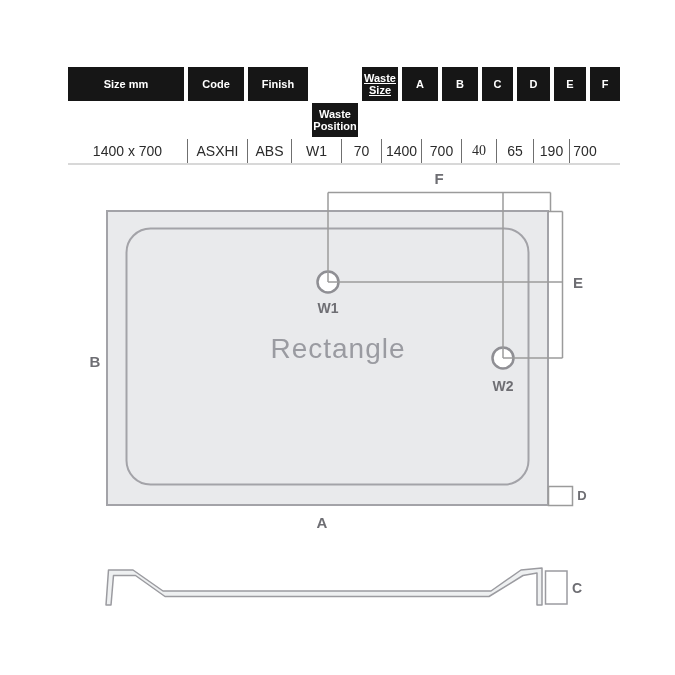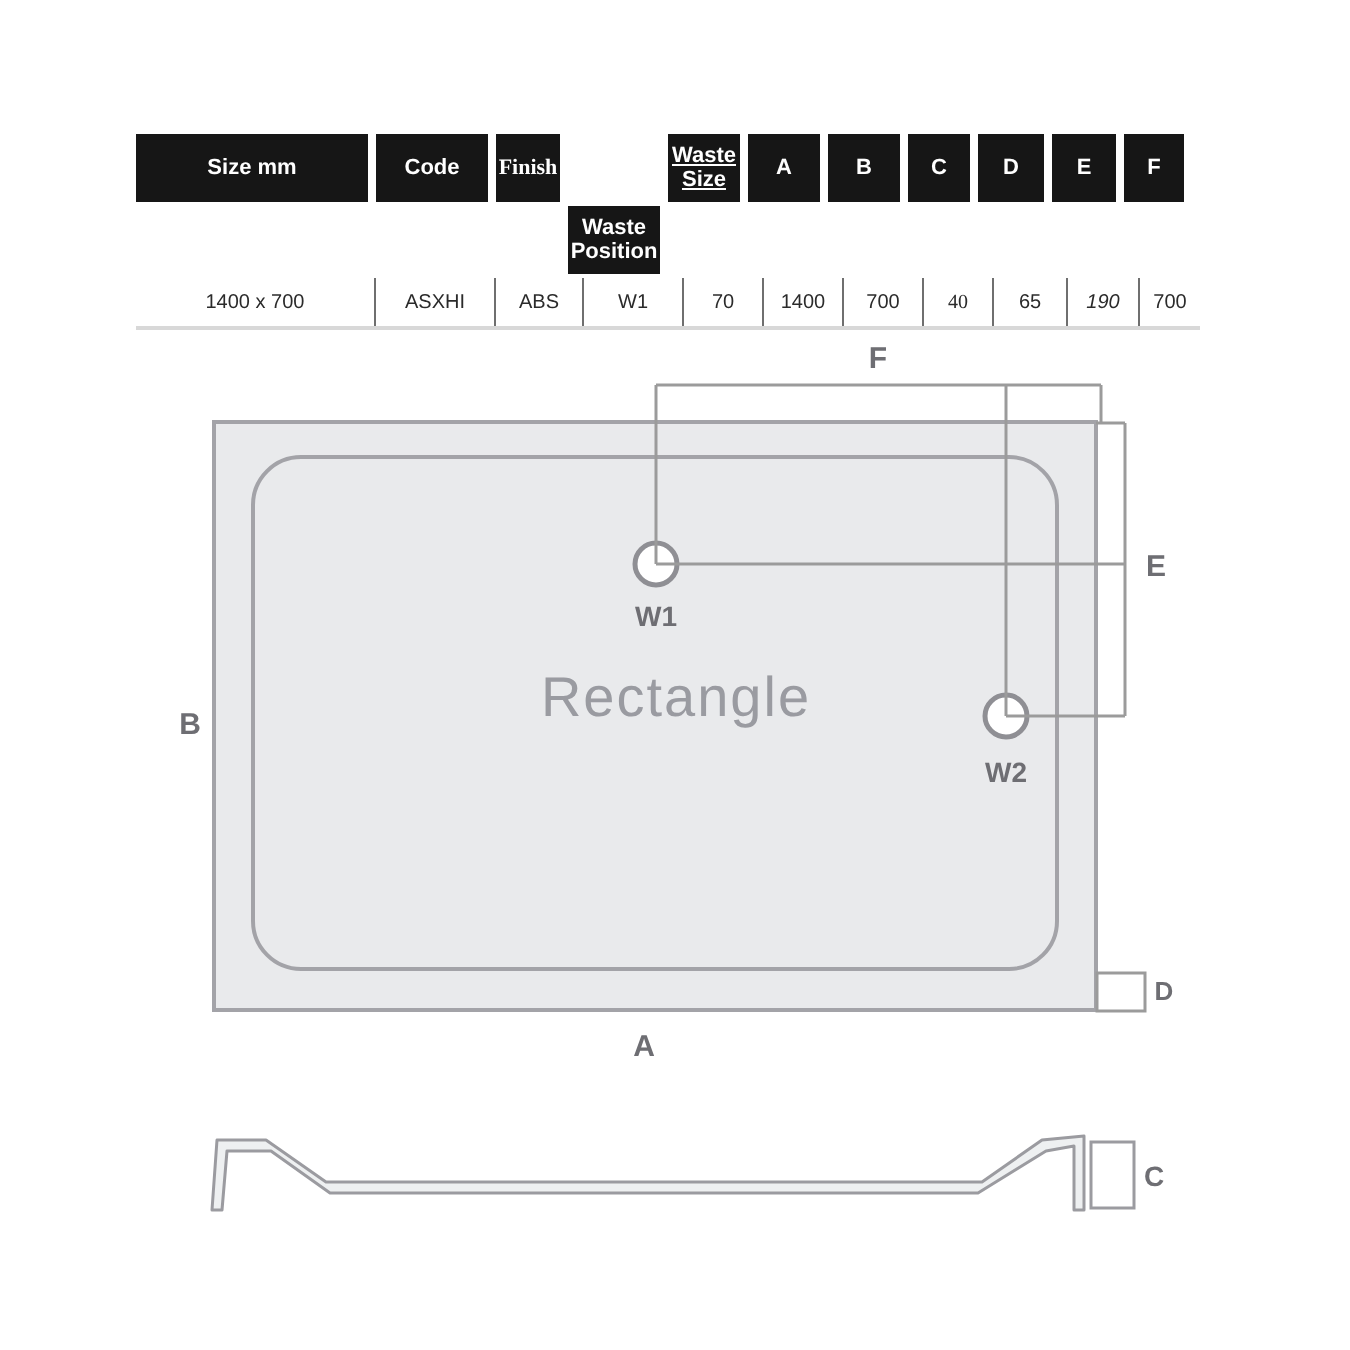--- a/index.html
+++ b/index.html
@@ -6,21 +6,21 @@
   .canvas{position:relative;width:675px;height:675px;background:#ffffff;overflow:hidden;
           font-family:"Liberation Sans",sans-serif;}
   
   .spec-table{position:absolute;left:68px;top:67px;}
   .t-header{display:flex;gap:4px;}
   .hcell{background:#161616;color:#ffffff;height:34px;display:flex;align-items:center;
          justify-content:center;text-align:center;font-size:11px;font-weight:bold;
          line-height:12px;box-sizing:border-box;padding:0 2px;}
   .t-values{display:flex;margin-top:2px;border-bottom:2px solid #d8d8d8;}
   .vcell{height:24px;display:flex;align-items:center;justify-content:center;
-         font-size:10px;color:#2b2b2b;border-right:1px solid #6f6f6f;box-sizing:border-box;}
+         font-size:14px;color:#2b2b2b;border-right:1px solid #6f6f6f;box-sizing:border-box;}
   .vcell.last{border-right:none;}
   
   .diagram-svg{position:absolute;left:0;top:0;}
   .dimlabel{font-family:"Liberation Sans",sans-serif;font-weight:bold;fill:#6e6e73;}
   .shapelabel{font-family:"Liberation Sans",sans-serif;font-weight:normal;fill:#9a9ba1;letter-spacing:1px;}
 </style>
 </head>
 <body>
 
 <div class="canvas">
@@ -62,38 +62,38 @@
                L537,605 L537,573 L523,575.5 L489,596.5 L165,596.5 L135.5,575.5 L113.5,575.5 L111,605 Z" fill="#eef0f1" stroke="#9b9ba0" stroke-width="1.5" stroke-linejoin="round"></path>
       <rect x="545.5" y="571" width="21.5" height="33" fill="#ffffff" stroke="#9b9ba0" stroke-width="1.5"></rect>
       <text class="dimlabel" x="577" y="593" font-size="14" text-anchor="middle">C</text>
     </g>
   </svg>
 
   <div class="spec-table">
     <div class="t-header">
         <div class="hcell" style="width: 116px;">Size mm</div>
         <div class="hcell" style="width: 56px;">Code</div>
-        <div class="hcell" style="width: 32px; font-family: Liberation Serif, serif;">Finish</div>
+        <div class="hcell" style="width: 60px;">Finish</div>
         <div class="hcell" style="width: 46px; margin-top: 36px;">Waste Position</div>
         <div class="hcell" style="width: 36px; text-decoration: underline;">Waste Size</div>
         <div class="hcell" style="width: 36px;">A</div>
         <div class="hcell" style="width: 36px;">B</div>
         <div class="hcell" style="width: 31px;">C</div>
         <div class="hcell" style="width: 33px;">D</div>
         <div class="hcell" style="width: 32px;">E</div>
         <div class="hcell" style="width: 30px;">F</div>
       </div>
     <div class="t-values">
         <div class="vcell" style="width: 120px;">1400 x 700</div>
         <div class="vcell" style="width: 60px;">ASXHI</div>
         <div class="vcell" style="width: 44px;">ABS</div>
         <div class="vcell" style="width: 50px;">W1</div>
         <div class="vcell" style="width: 40px;">70</div>
         <div class="vcell" style="width: 40px;">1400</div>
         <div class="vcell" style="width: 40px;">700</div>
         <div class="vcell" style="width: 35px; font-family: Liberation Serif, serif;">40</div>
         <div class="vcell" style="width: 37px;">65</div>
-        <div class="vcell" style="width: 36px; font-style: italic;">190</div>
+        <div class="vcell" style="width: 36px;">190</div>
         <div class="vcell last" style="width: 30px;">700</div>
       </div>
   </div>
 
 </div>
 
 </body></html>

